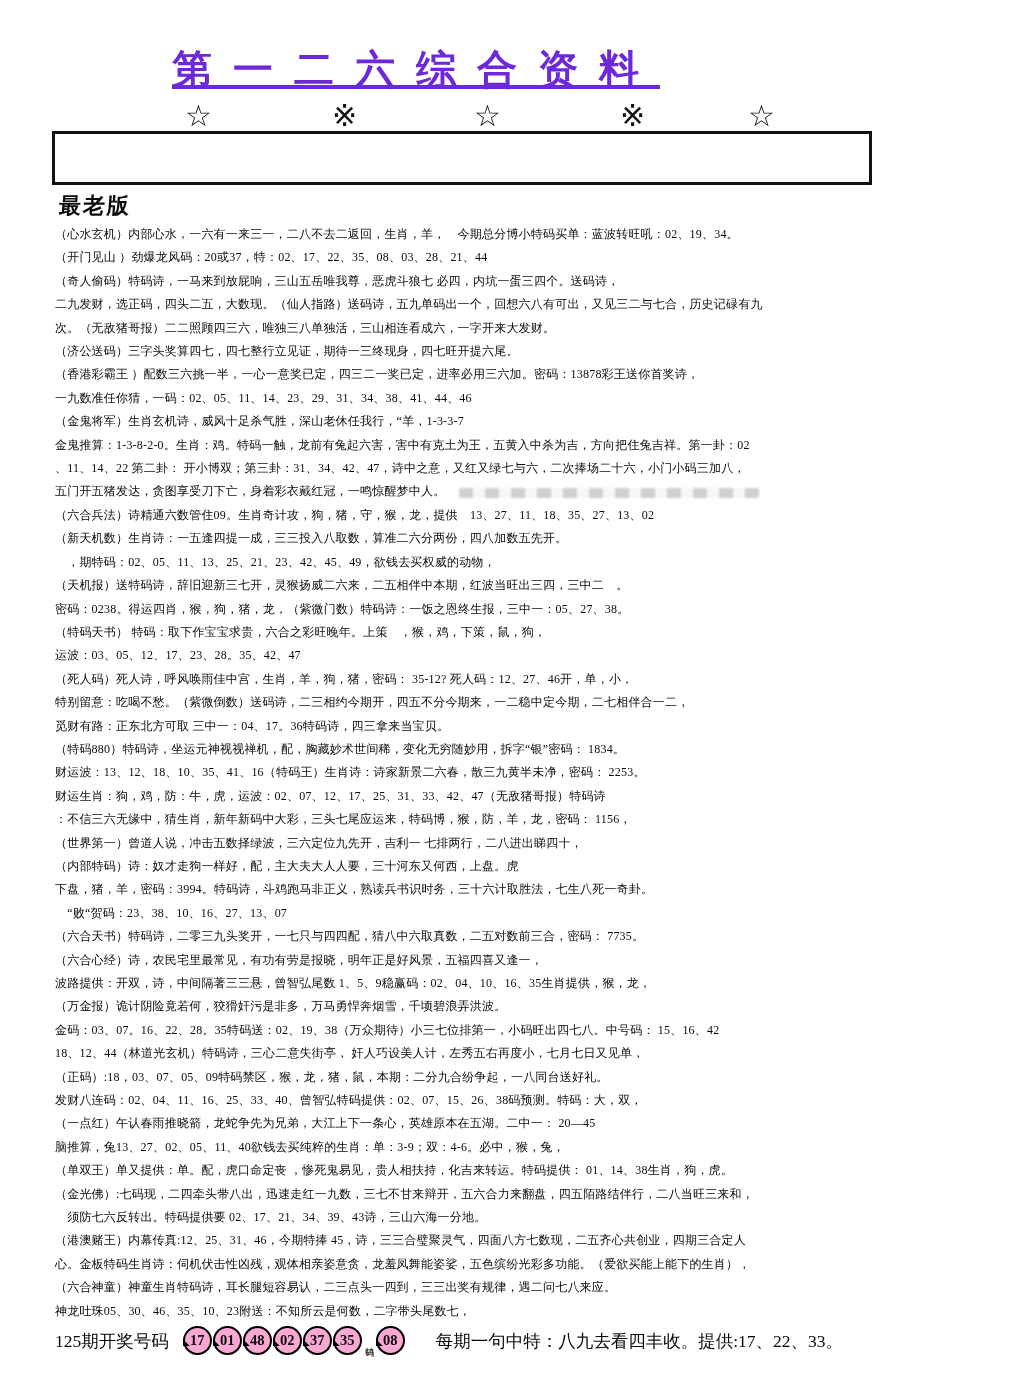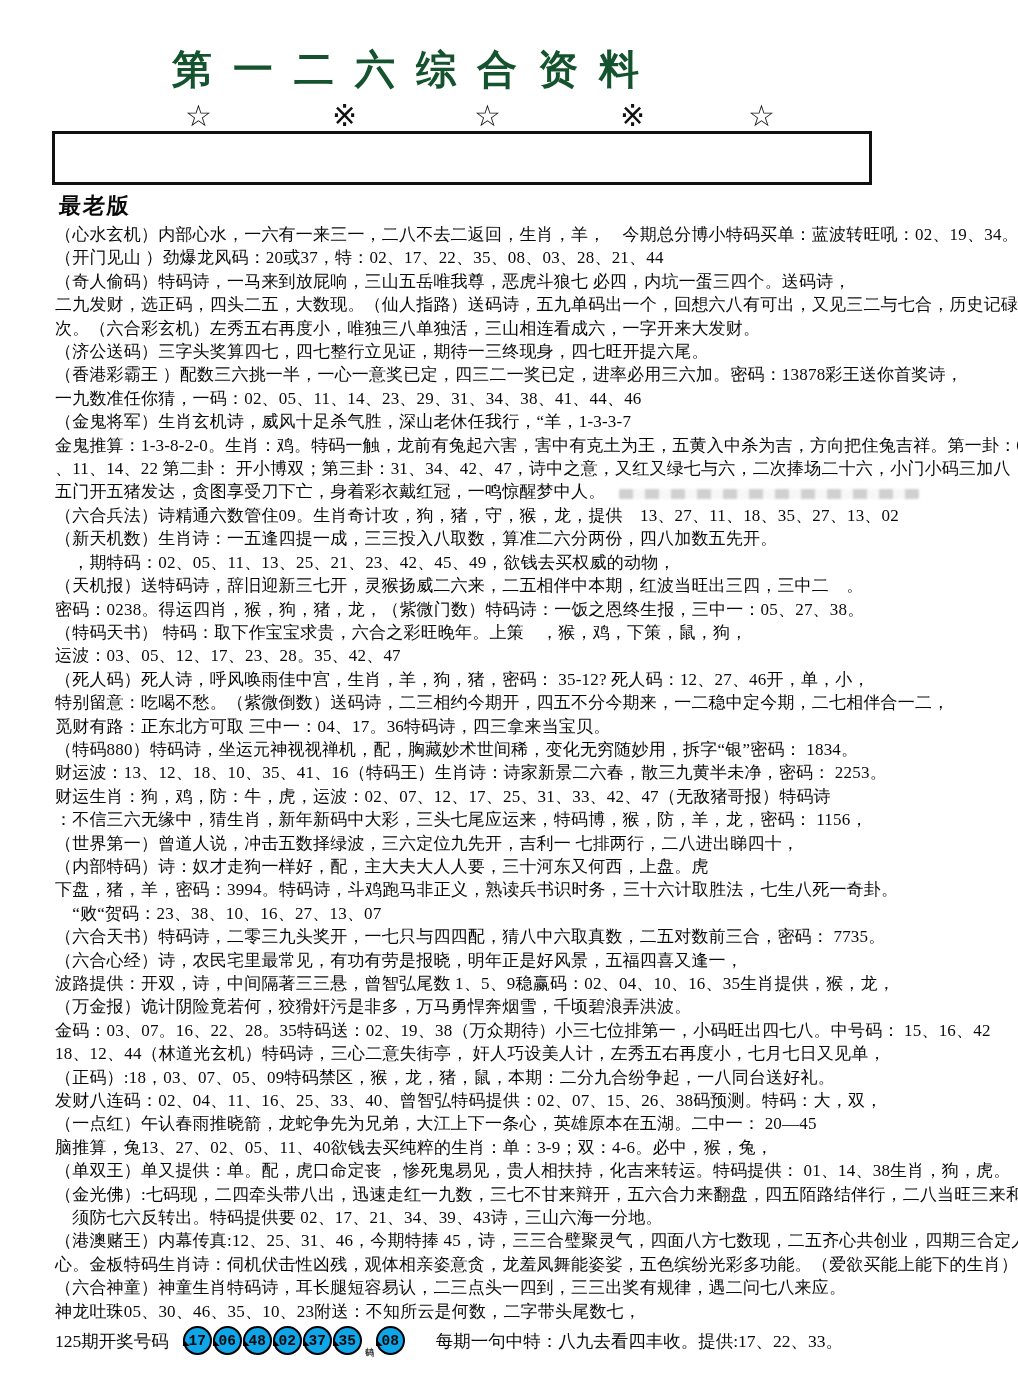--- a/index.html
+++ b/index.html
@@ -11,21 +11,22 @@
     font-family: "Liberation Serif", "DejaVu Serif", serif;
   }
   .page { position: relative; width: 1018px; height: 1388px; background:#fff; }
 
   .title {
     margin: 42px 0 0 172px;
     font-size: 40px;
     font-weight: bold;
     letter-spacing: 21px;
     white-space: nowrap;
-    color: #14532d;
+    color: #6d28d9;
+    text-decoration: underline;
   }
 
   .stars {
     position: relative;
     height: 34px;
     margin-top: 4px;
   }
   .star {
     position: absolute;
     top: 0;
@@ -52,21 +53,21 @@
     transform: skewX(-4deg);
     transform-origin: left bottom;
     width: 120px;
   }
 
   .lines {
     margin: 2px 0 0 55px;
   }
   .line {
     margin: 0;
-    font-size: 17px;
+    font-size: 12px;
     line-height: 23.4px;
     white-space: nowrap;
     letter-spacing: 0.2px;
   }
   .smudge {
     display: inline-block;
     vertical-align: middle;
     width: 300px; height: 10px;
     margin-left: 14px;
     background: repeating-linear-gradient(90deg,
@@ -87,24 +88,24 @@
   .balls { display: flex; align-items: center; }
   .ball {
     width: 25px; height: 25px;
     border: 2.5px solid #000;
     border-radius: 50%;
     display: inline-flex;
     align-items: center;
     justify-content: center;
     font-weight: bold;
     font-size: 14.5px;
-    font-family: Liberation Mono, monospace;
+    font-family: Liberation Serif, serif;
     margin-right: 1px;
     position: relative;
-    background: #0ea5e9;
+    background: #f9a8d4;
   }
   .ball::before {
     content: "";
     position: absolute;
     left: -2px; top: 11px;
     width: 7px; height: 7px;
     background: #000;
     clip-path: polygon(0 0, 100% 100%, 0 100%);
   }
   .special-label {
@@ -134,21 +135,21 @@
 
   <div class="blank-box"></div>
 
   <div class="section-heading">最老版</div>
 
   <div class="lines" id="lines">
       <p class="line">（心水玄机）内部心水，一六有一来三一，二八不去二返回，生肖，羊，　今期总分博小特码买单：蓝波转旺吼：02、19、34。</p>
       <p class="line">（开门见山 ）劲爆龙风码：20或37，特：02、17、22、35、08、03、28、21、44</p>
       <p class="line">（奇人偷码）特码诗，一马来到放屁响，三山五岳唯我尊，恶虎斗狼七 必四，内坑一蛋三四个。送码诗，</p>
       <p class="line">二九发财，选正码，四头二五，大数现。（仙人指路）送码诗，五九单码出一个，回想六八有可出，又见三二与七合，历史记碌有九</p>
-      <p class="line">次。（六合彩玄机）左秀五右再度小，唯独三八单独活，三山相连看成六，一字开来大发财。</p>
+      <p class="line">次。（无敌猪哥报）二二照顾四三六，唯独三八单独活，三山相连看成六，一字开来大发财。</p>
       <p class="line">（济公送码）三字头奖算四七，四七整行立见证，期待一三终现身，四七旺开提六尾。</p>
       <p class="line">（香港彩霸王 ）配数三六挑一半，一心一意奖已定，四三二一奖已定，进率必用三六加。密码：13878彩王送你首奖诗，</p>
       <p class="line">一九数准任你猜，一码：02、05、11、14、23、29、31、34、38、41、44、46</p>
       <p class="line">（金鬼将军）生肖玄机诗，威风十足杀气胜，深山老休任我行，“羊，1-3-3-7</p>
       <p class="line">金鬼推算：1-3-8-2-0。生肖：鸡。特码一触，龙前有兔起六害，害中有克土为王，五黄入中杀为吉，方向把住兔吉祥。第一卦：02</p>
       <p class="line">、11、14、22 第二卦： 开小博双；第三卦：31、34、42、47，诗中之意，又红又绿七与六，二次捧场二十六，小门小码三加八，</p>
       <p class="line">五门开五猪发达，贪图享受刀下亡，身着彩衣戴红冠，一鸣惊醒梦中人。<span class="smudge"></span></p>
       <p class="line">（六合兵法）诗精通六数管住09。生肖奇计攻，狗，猪，守，猴，龙，提供　13、27、11、18、35、27、13、02</p>
       <p class="line">（新天机数）生肖诗：一五逢四提一成，三三投入八取数，算准二六分两份，四八加数五先开。</p>
       <p class="line">　，期特码：02、05、11、13、25、21、23、42、45、49，欲钱去买权威的动物，</p>
@@ -183,21 +184,21 @@
       <p class="line">（港澳赌王）内幕传真:12、25、31、46，今期特捧 45，诗，三三合璧聚灵气，四面八方七数现，二五齐心共创业，四期三合定人</p>
       <p class="line">心。金板特码生肖诗：伺机伏击性凶残，观体相亲姿意贪，龙羞凤舞能姿娑，五色缤纷光彩多功能。（爱欲买能上能下的生肖），</p>
       <p class="line">（六合神童）神童生肖特码诗，耳长腿短容易认，二三点头一四到，三三出奖有规律，遇二问七八来应。</p>
       <p class="line">神龙吐珠05、30、46、35、10、23附送：不知所云是何数，二字带头尾数七，</p>
     </div>
 
   <div class="draw-row">
     <span class="draw-prefix">125期开奖号码</span>
     <span class="balls" id="balls">
         <span class="ball">17</span>
-        <span class="ball">06</span>
+        <span class="ball">01</span>
         <span class="ball">48</span>
         <span class="ball">02</span>
         <span class="ball">37</span>
         <span class="ball">35</span>
         <span class="special-label">特码</span>
         <span class="ball">08</span>
       </span>
     <span class="draw-suffix">每期一句中特：八九去看四丰收。提供:17、22、33。</span>
   </div>
 

